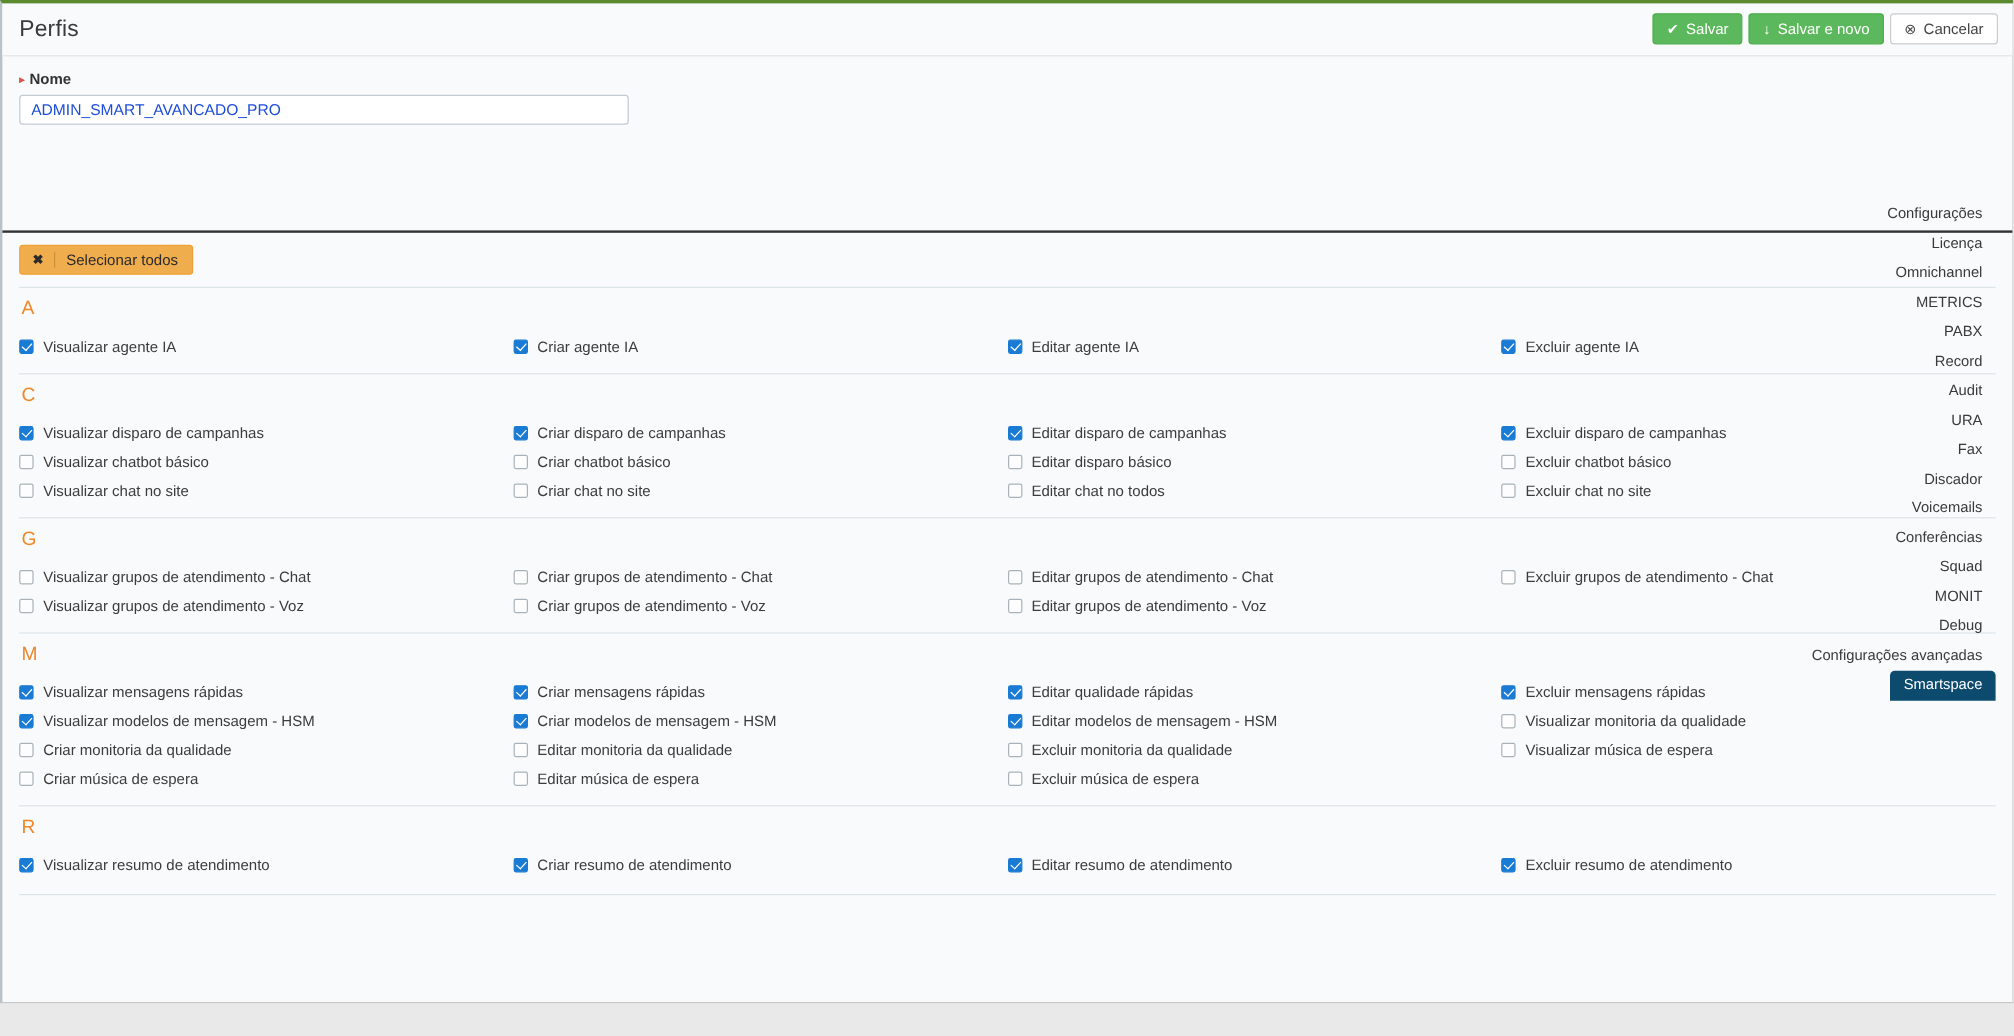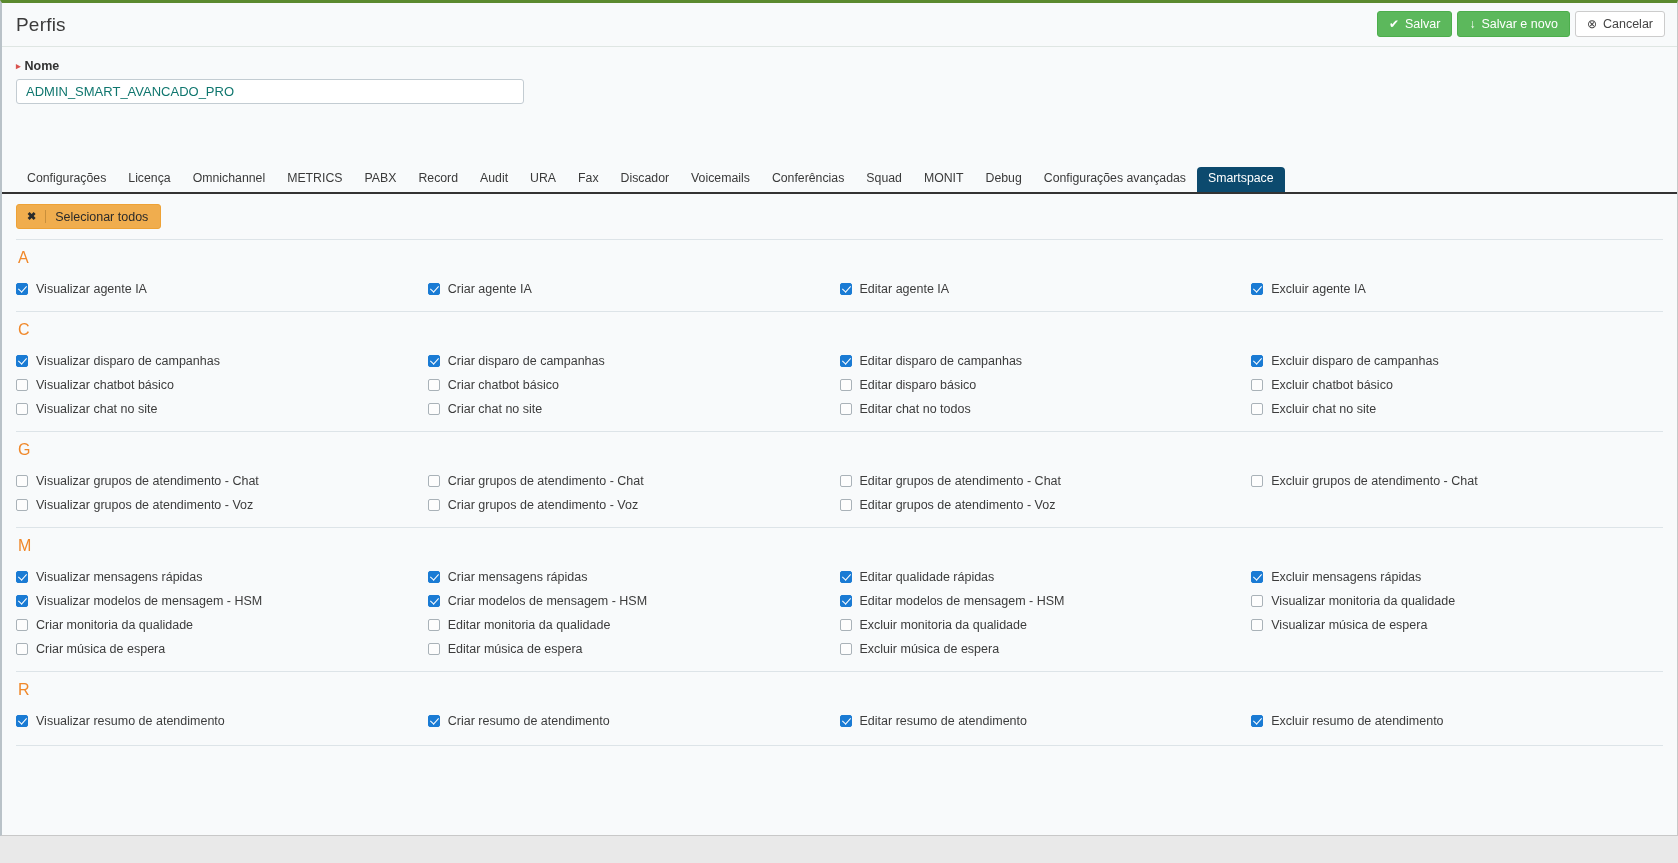--- a/index.html
+++ b/index.html
@@ -92,36 +92,37 @@
     color: #d9534f;
     font-size: 9px;
     line-height: 1;
     transform: translateY(0px);
   }
   .text-input {
     width: 508px;
     height: 25px;
     padding: 3px 9px;
     font-size: 13px;
-    color: #0f766e;
+    color: #1d4ed8;
     border: 1px solid #c3ccd2;
     border-radius: 3px;
     background: #fff;
     font-family: "Liberation Sans", sans-serif;
     outline: none;
   }
 
   
   .tabs-wrap {
     margin-top: 63px;
     padding: 0 14px;
     border-bottom: 2px solid #333;
     display: flex;
     align-items: flex-end;
     height: 27px;
+    flex-direction: column;
   }
   .tab {
     font-size: 12.3px;
     color: #3a3a3a;
     padding: 5px 11px 6px 11px;
     cursor: pointer;
     border-radius: 4px 4px 0 0;
     white-space: nowrap;
     line-height: 1.1;
   }

